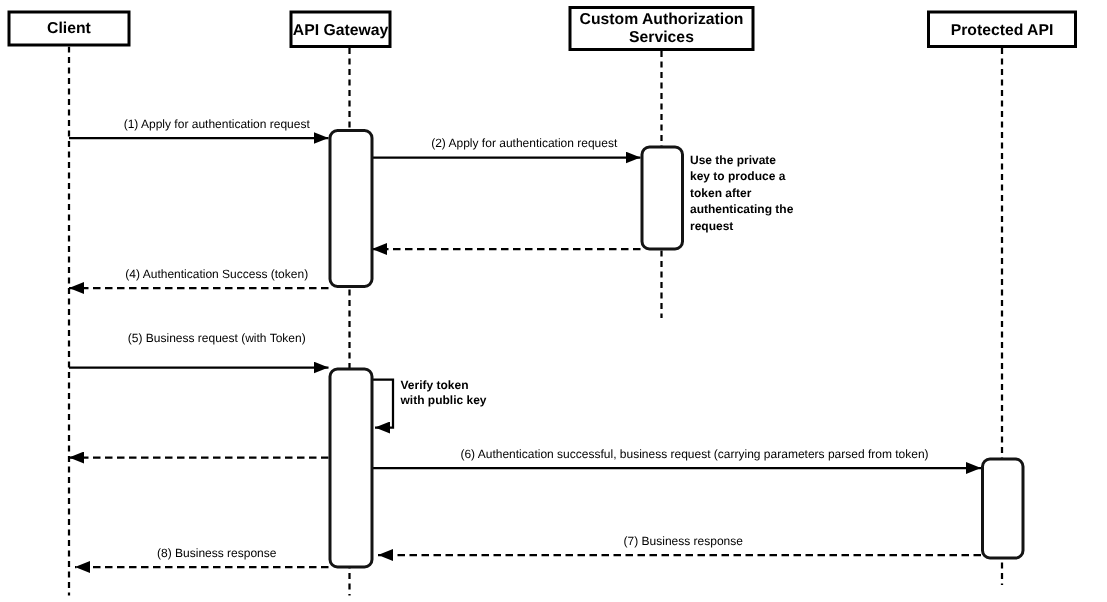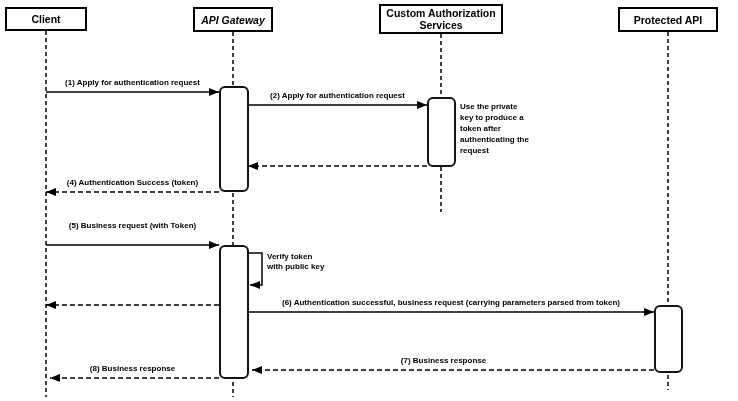--- a/index.html
+++ b/index.html
@@ -31,25 +31,26 @@
     position: absolute;
     box-sizing: border-box;
     border: 2px solid #141414;
     border-radius: 6px;
     background: #ffffff;
     z-index: 2;
   }
   .msg-label {
     position: absolute;
     font-size: 8px;
-    font-weight: bold;
+    font-weight: normal;
     color: #000000;
     text-align: center;
     white-space: nowrap;
     z-index: 4;
+    padding-left: 12px;
   }
   .self-label {
     position: absolute;
     font-size: 8px;
     font-weight: bold;
     color: #000000;
     text-align: left;
     white-space: pre-line;
     line-height: 10px;
     z-index: 4;
@@ -88,21 +89,21 @@
     <path d="M248,253 L262,253 L262,285 L250,285" fill="none" stroke="#000" stroke-width="1.5" marker-end="url(#arrow)"></path>
     <line x1="219" y1="305" x2="46" y2="305" stroke="#000" stroke-width="1.5" stroke-dasharray="5,3" marker-end="url(#arrow)"></line>
     <line x1="248" y1="312" x2="654" y2="312" stroke="#000" stroke-width="1.5" marker-end="url(#arrow)"></line>
     <line x1="654" y1="370" x2="252" y2="370" stroke="#000" stroke-width="1.5" stroke-dasharray="5,3" marker-end="url(#arrow)"></line>
     <line x1="219" y1="378" x2="50" y2="378" stroke="#000" stroke-width="1.5" stroke-dasharray="5,3" marker-end="url(#arrow)"></line>
   </svg>
 
   <div class="participant" style="left:5px; top:7px; width:82px; height:24px;">
     <span>Client</span>
   </div>
-  <div class="participant" style="left:193px; top:7px; width:80px; height:25px;font-style:italic;">
+  <div class="participant" style="left:193px; top:7px; width:68px; height:25px;">
     <span>API Gateway</span>
   </div>
   <div class="participant" style="left:379px; top:4px; width:124px; height:30px;">
     <span>Custom Authorization Services</span>
   </div>
   <div class="participant" style="left:618px; top:7px; width:100px; height:25px;">
     <span>Protected API</span>
   </div>
 
   <div class="activation" style="left:219px; top:86px;  width:30px; height:106px;"></div>

